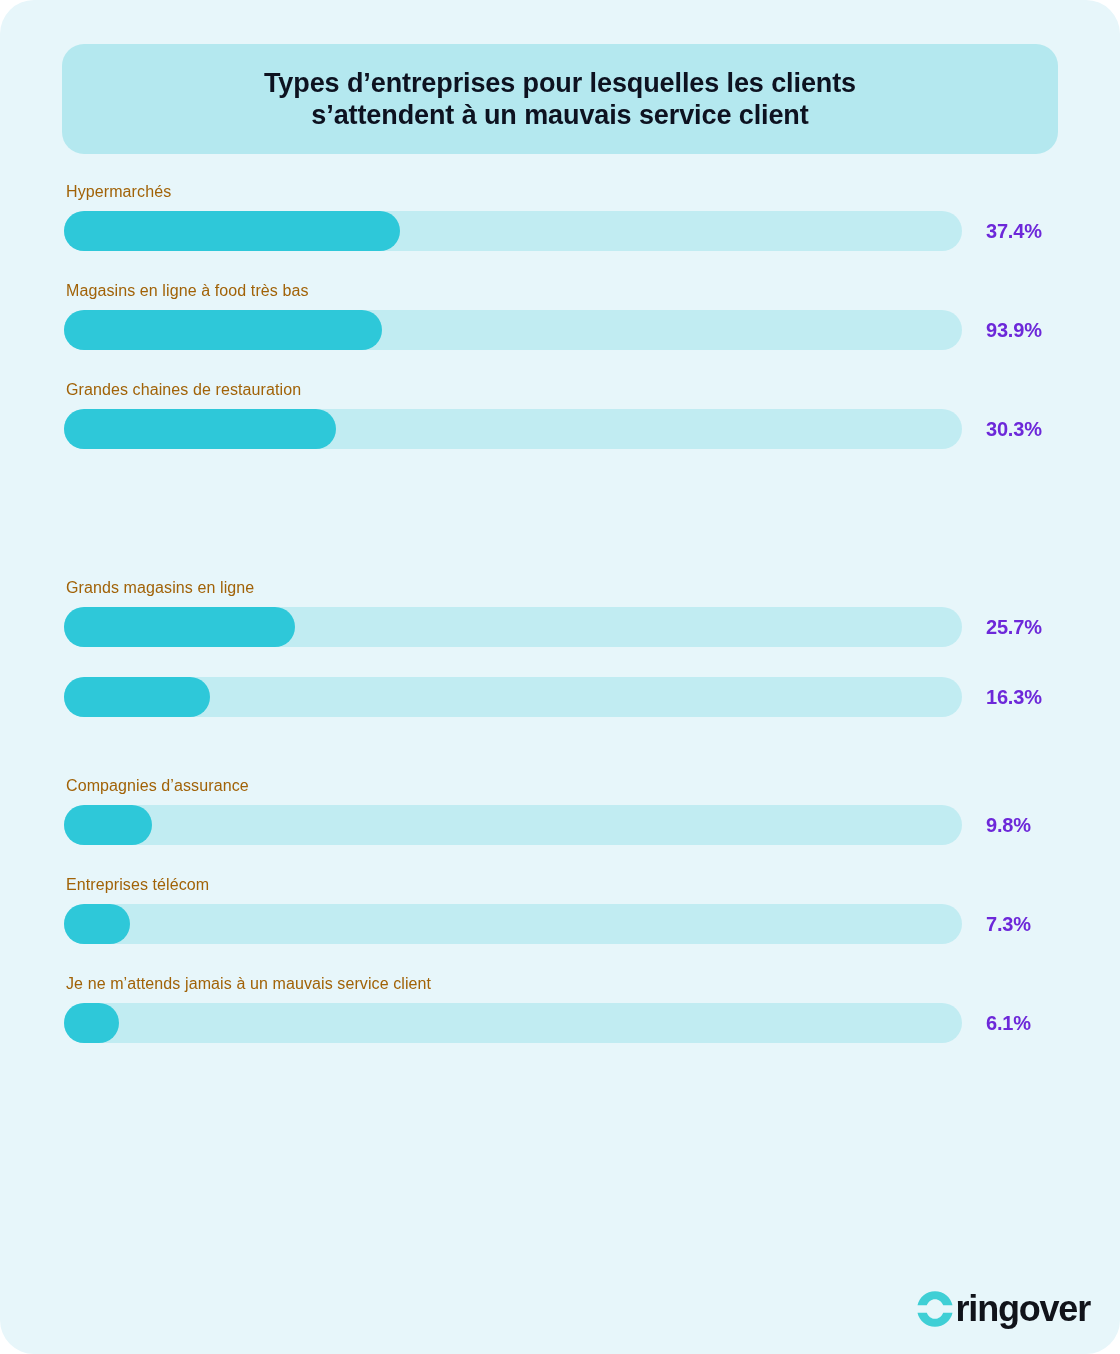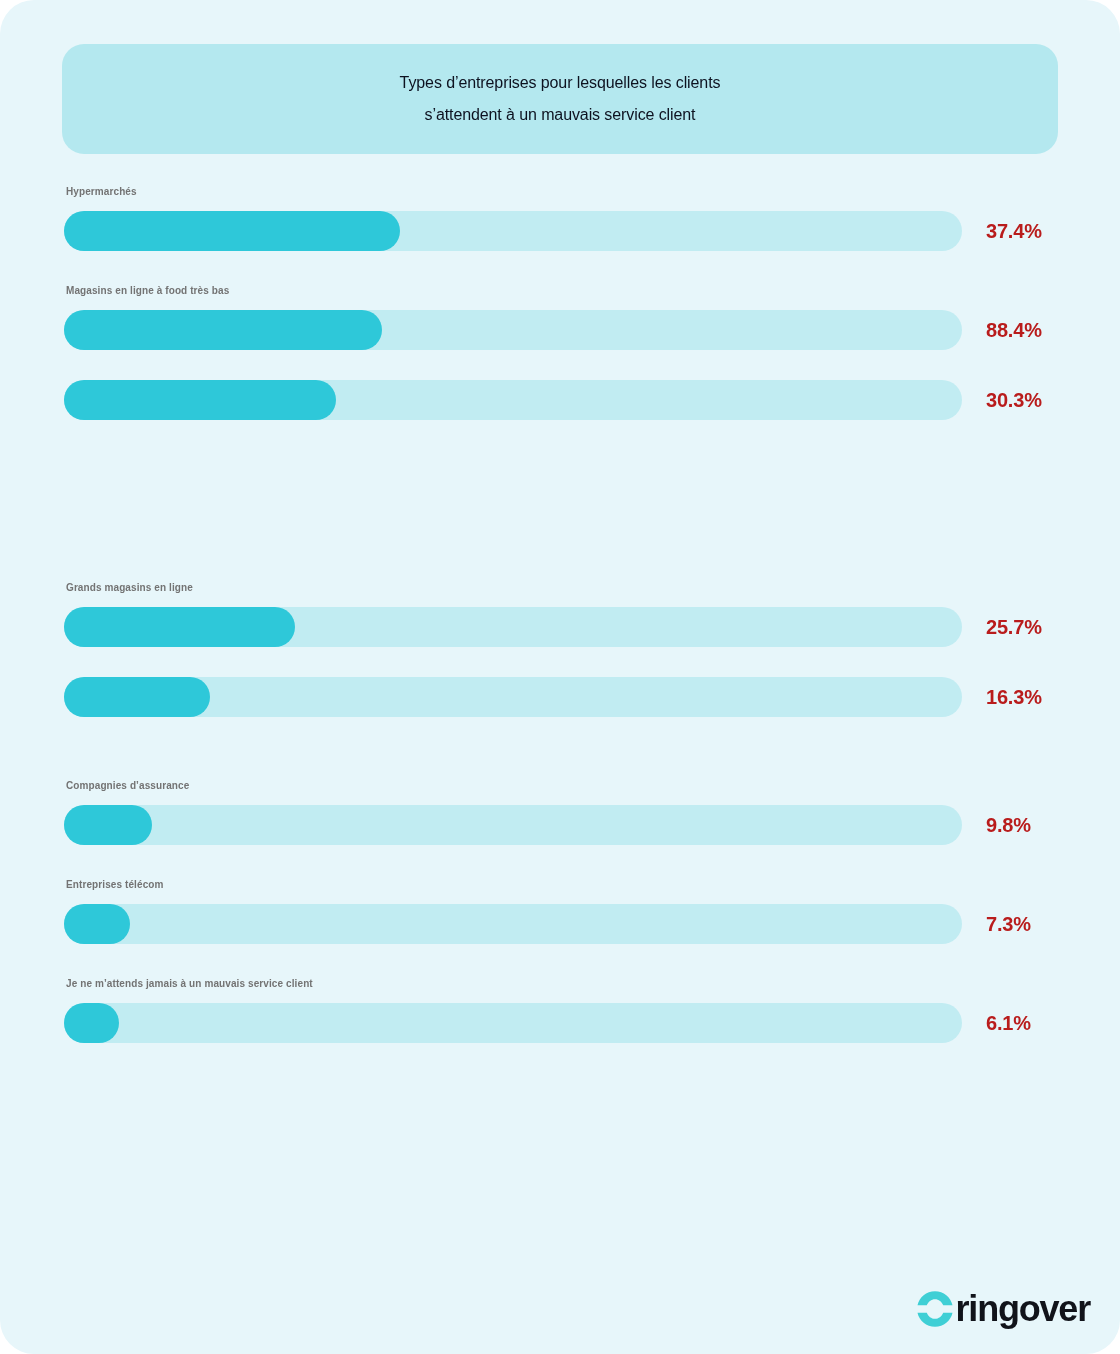--- a/index.html
+++ b/index.html
@@ -33,43 +33,43 @@
     background: #b4e8ef;
     border-radius: 22px;
     display: flex;
     align-items: center;
     justify-content: center;
   }
   .header-title {
     margin: 0;
     padding: 0 30px;
     text-align: center;
-    font-size: 16px;
+    font-size: 27px;
     line-height: 32px;
-    font-weight: 400;
+    font-weight: 700;
     letter-spacing: -0.1px;
     color: #0d1220;
     white-space: pre-line;
   }
   
   .chart {
     position: absolute;
     left: 64px;
     top: 182px;
     width: 992px;
   }
   .bar-row {
     position: relative;
     height: 99px;
   }
   .bar-label {
-    font-size: 10px;
-    font-weight: 700;
+    font-size: 16px;
+    font-weight: 400;
     letter-spacing: 0.1px;
-    color: #737373;
+    color: #a16207;
     line-height: 20px;
     margin: 0 0 9px 2px;
     white-space: nowrap;
   }
   .bar-line {
     display: flex;
     align-items: center;
   }
   .bar-track {
     position: relative;
@@ -85,21 +85,21 @@
     top: 0;
     height: 40px;
     min-width: 40px;
     background: #2ec8d9;
     border-radius: 20px;
   }
   .bar-value {
     margin-left: 24px;
     font-size: 20px;
     font-weight: 700;
-    color: #b91c1c;
+    color: #6d28d9;
     letter-spacing: -0.2px;
     white-space: nowrap;
   }
   
   .brand {
     position: absolute;
     right: 30px;
     bottom: 24px;
     display: flex;
     align-items: center;
@@ -137,24 +137,25 @@
           </div>
           <div class="bar-value">37.4%</div>
         </div>
       </div>
       <div class="bar-row">
         <div class="bar-label">Magasins en ligne à food très bas</div>
         <div class="bar-line">
           <div class="bar-track">
             <div class="bar-fill" style="width: 318px;"></div>
           </div>
-          <div class="bar-value">88.4%</div>
-        </div>
-      </div>
-      <div class="bar-row">
+          <div class="bar-value">93.9%</div>
+        </div>
+      </div>
+      <div class="bar-row">
+        <div class="bar-label">Grandes chaines de restauration</div>
         <div class="bar-line">
           <div class="bar-track">
             <div class="bar-fill" style="width: 272px;"></div>
           </div>
           <div class="bar-value">30.3%</div>
         </div>
       </div>
       <div class="bar-row">
       </div>
       <div class="bar-row">

